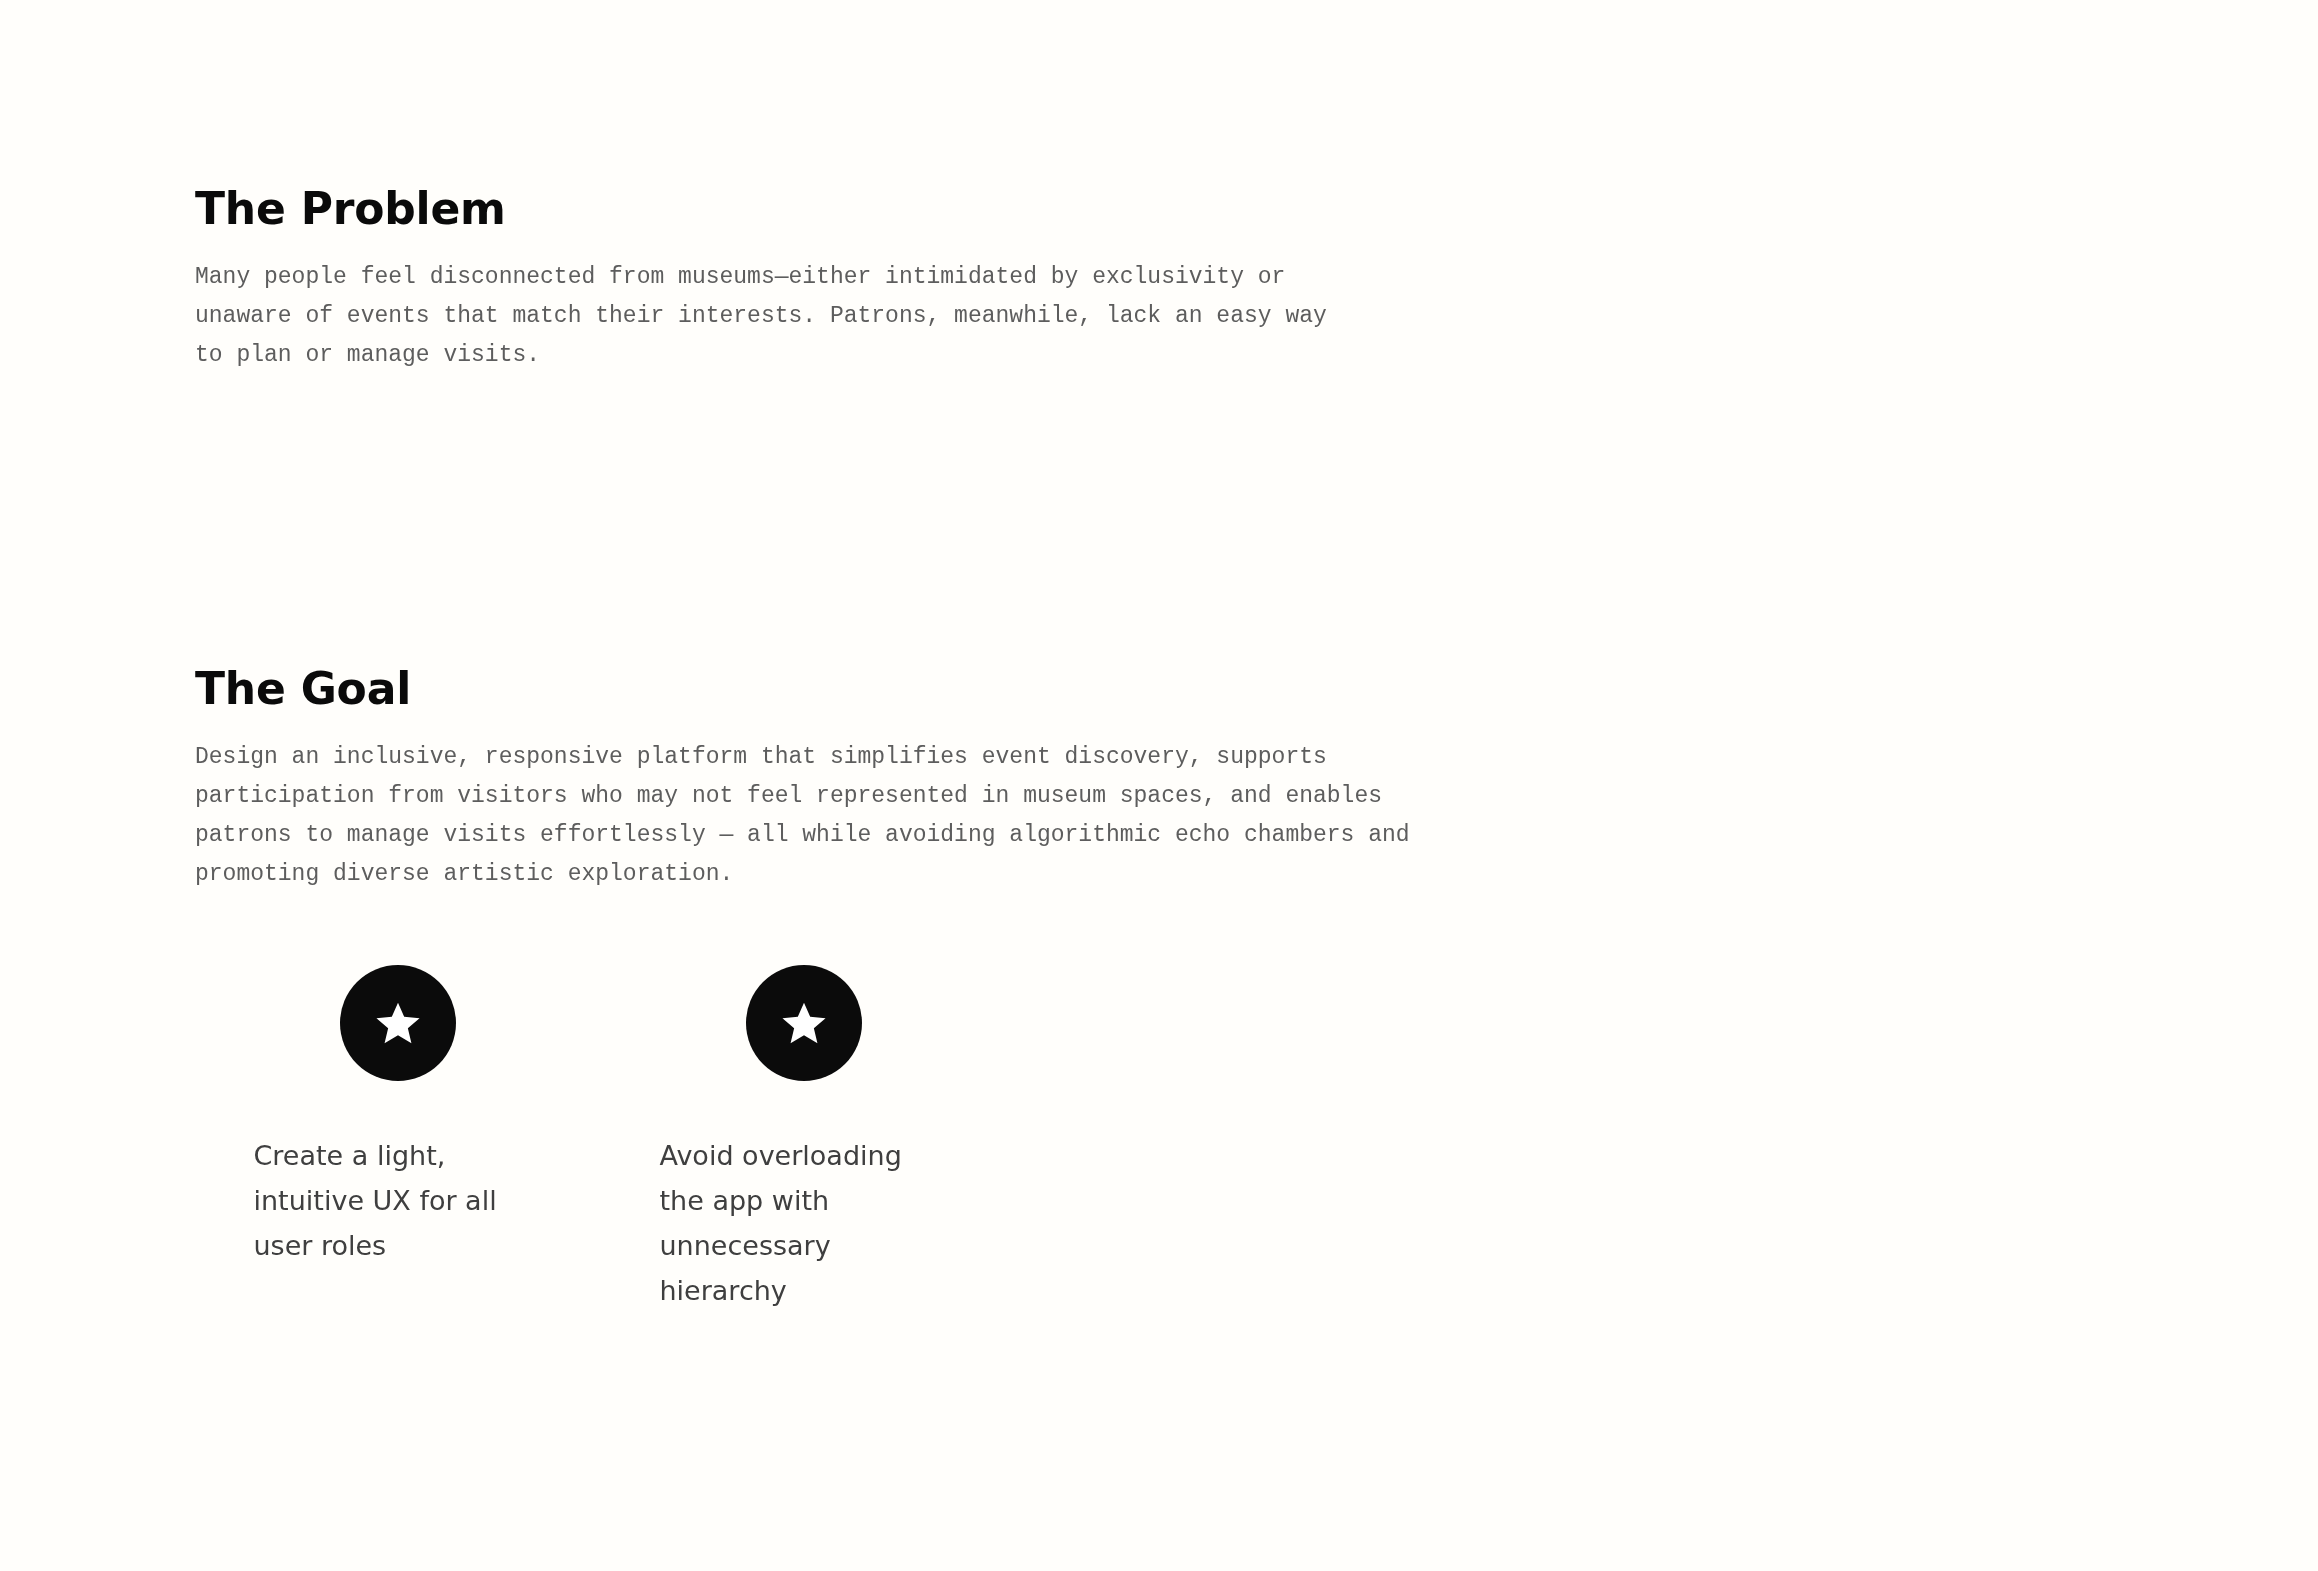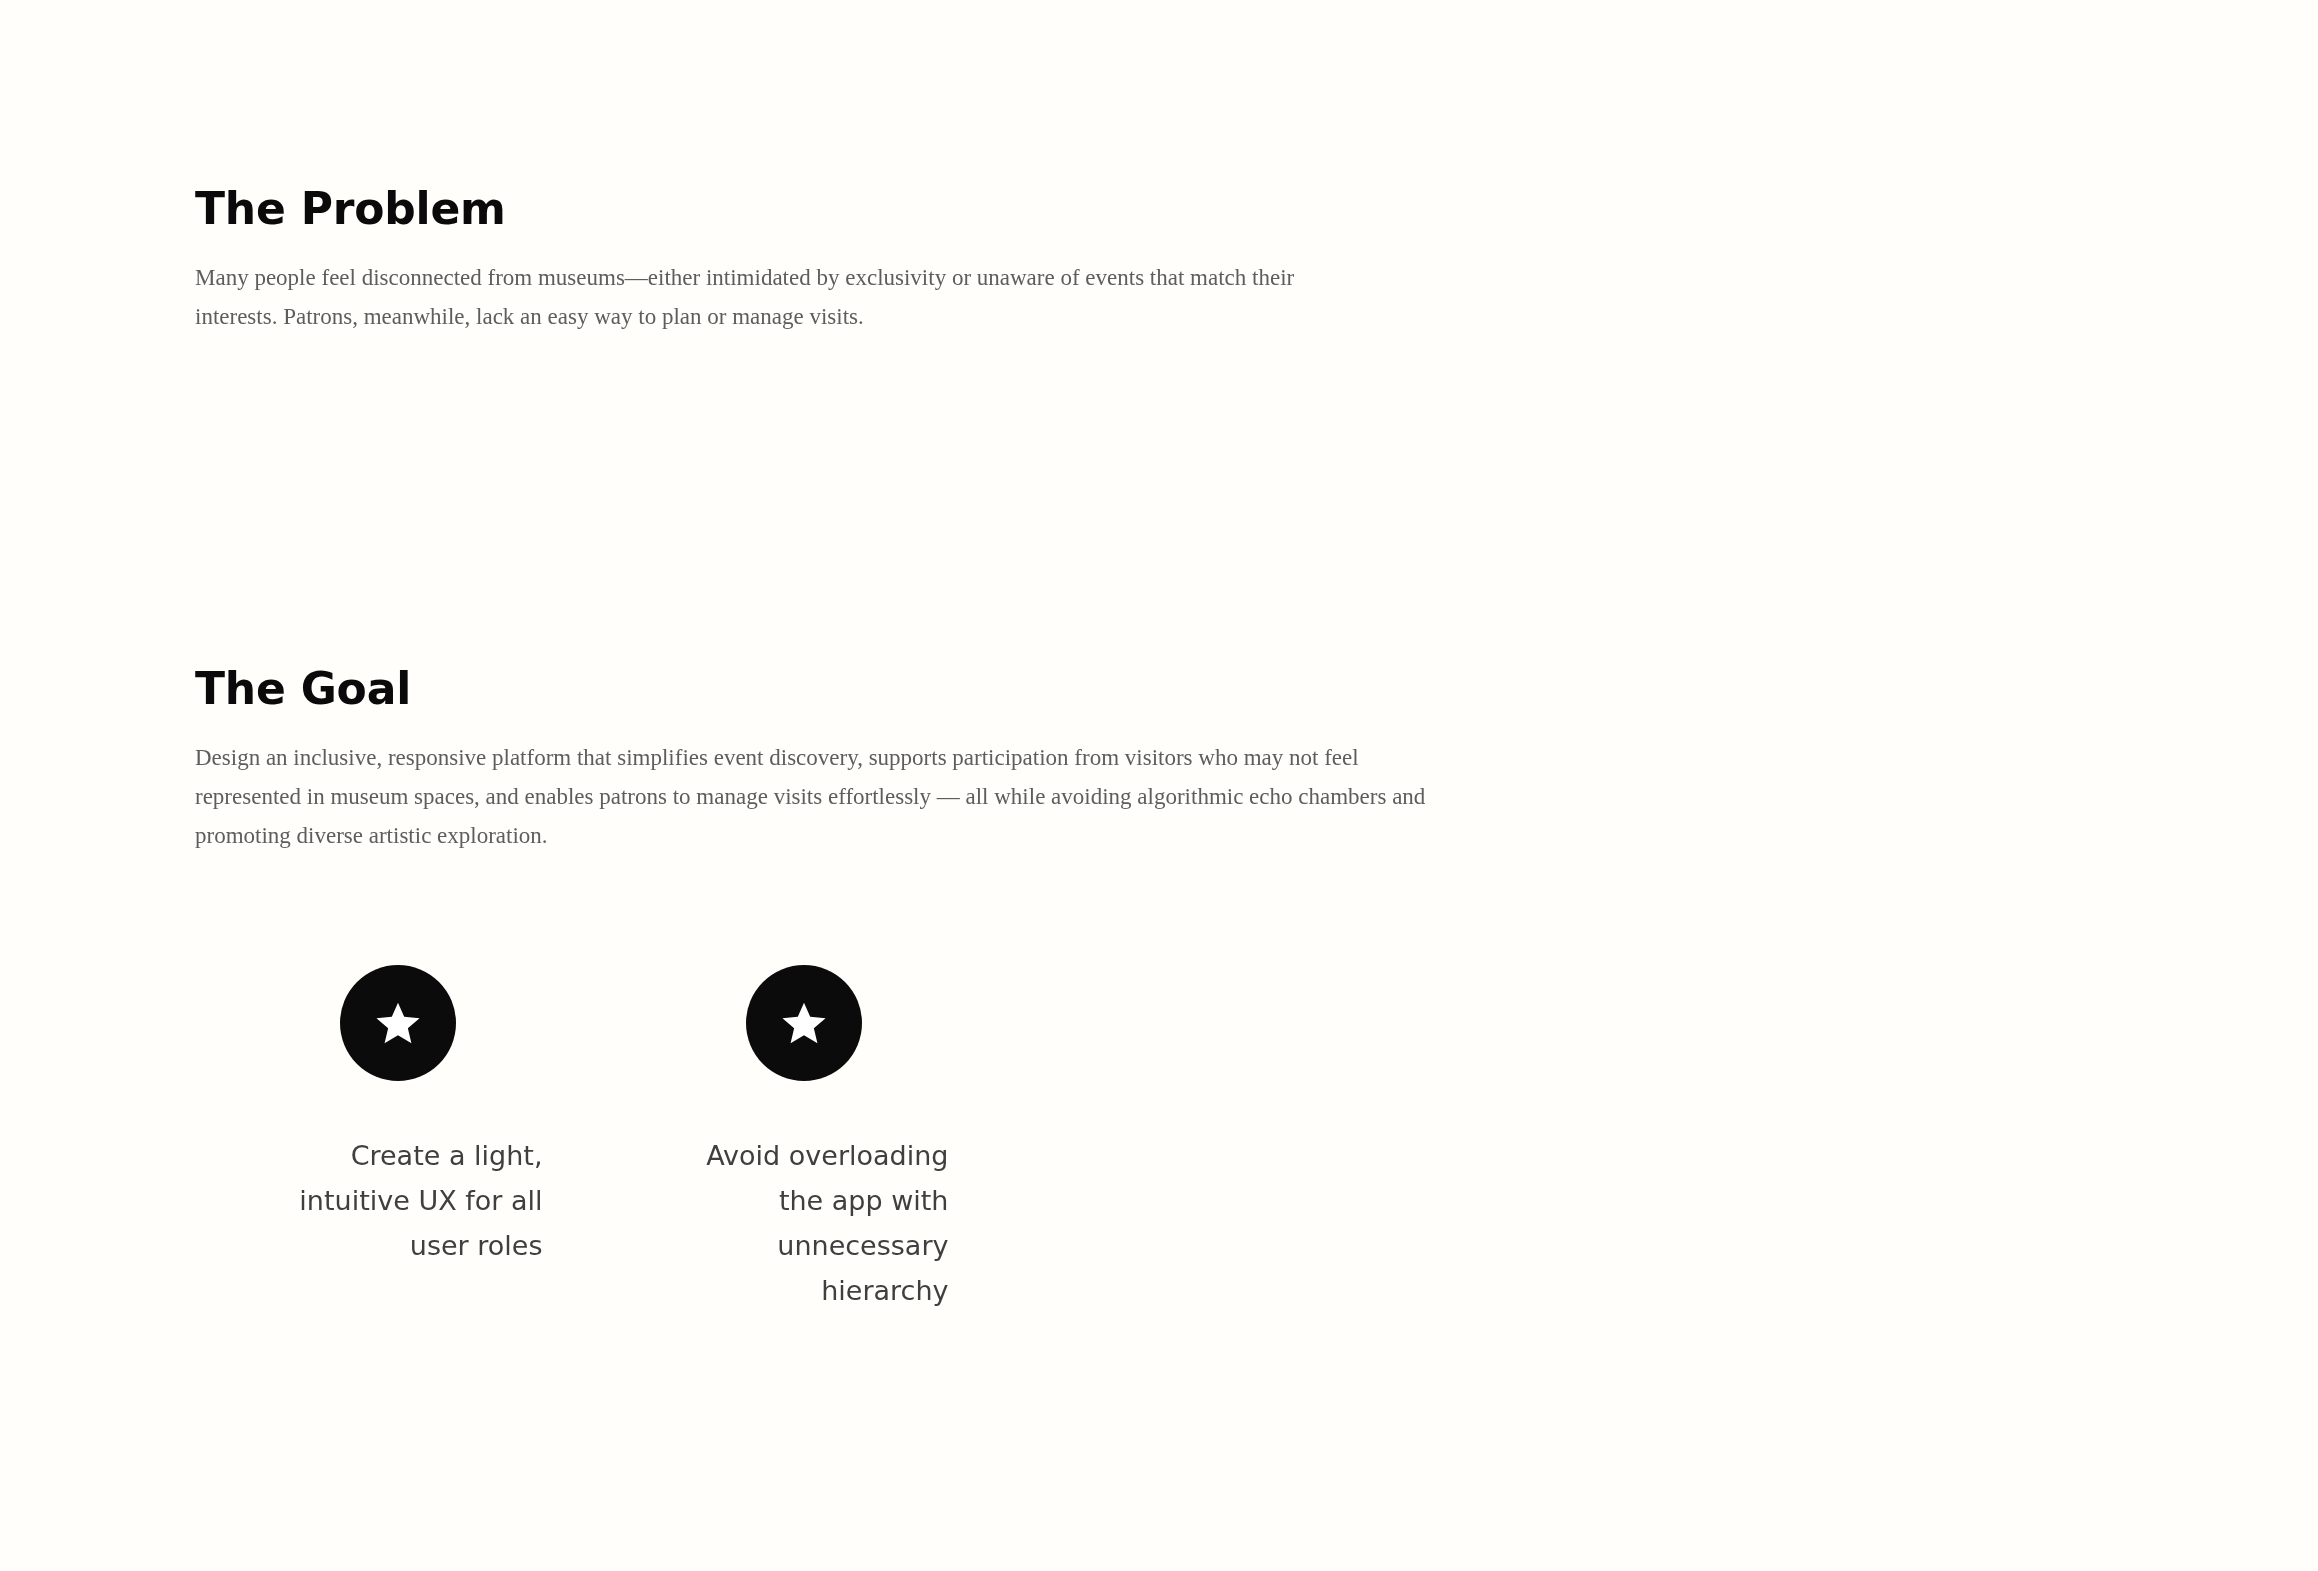--- a/index.html
+++ b/index.html
@@ -42,21 +42,21 @@
     font-size: 44px;
     font-weight: 700;
     color: #0a0a0a;
     letter-spacing: -0.2px;
     line-height: 1.05;
     margin: 0;
     white-space: nowrap;
   }
 
   .section-body {
-    font-family: Liberation Serif, serif;
+    font-family: Liberation Mono, monospace;
     font-size: 23px;
     font-weight: 400;
     color: #5d5d5d;
     line-height: 39px;
     margin: 0;
   }
   .problem-body {
     margin-top: 26px;
     width: 1159px;
   }
@@ -91,21 +91,21 @@
     align-items: center;
     justify-content: center;
     flex: 0 0 auto;
   }
   .pillar-badge svg {
     display: block;
   }
   .pillar-label {
     margin-top: 52px;
     width: 289px;
-    text-align: right;
+    text-align: left;
     font-family: "DejaVu Sans", sans-serif;
     font-size: 27px;
     font-weight: 400;
     color: #3f3f3f;
     line-height: 45px;
   }
 </style>
 </head>
 <body>
 

